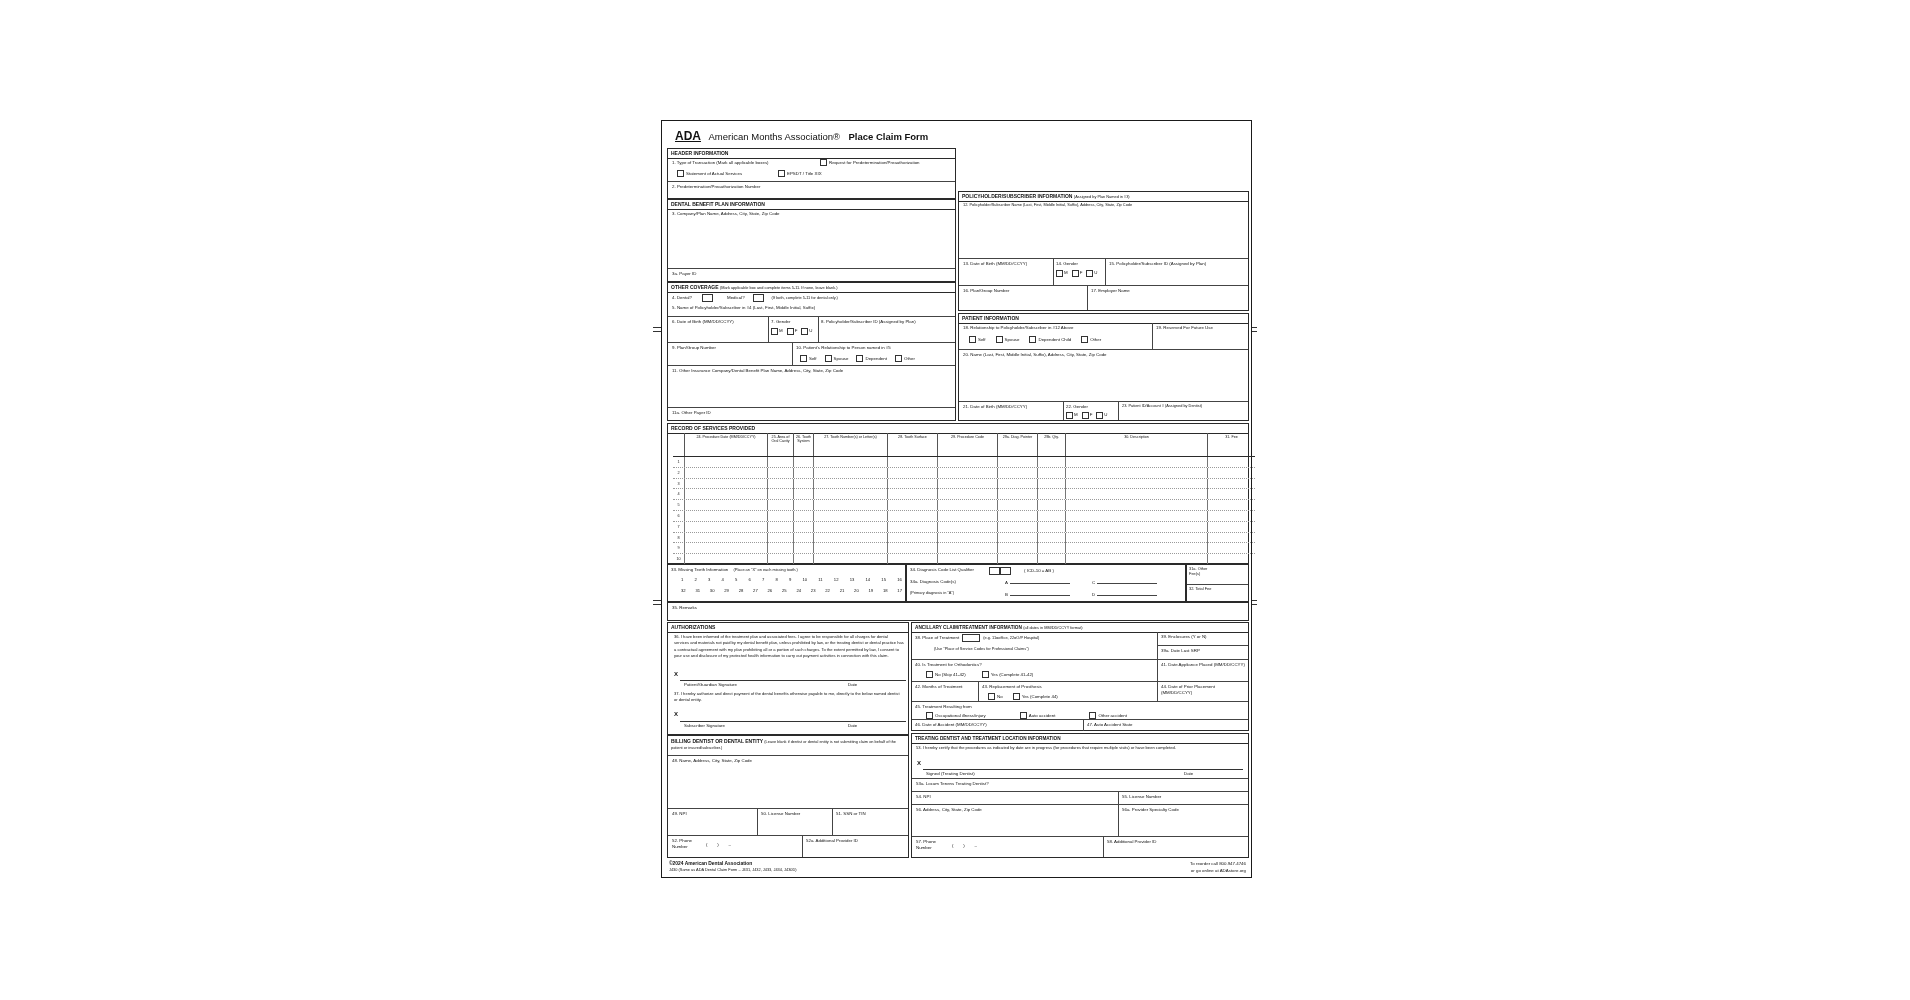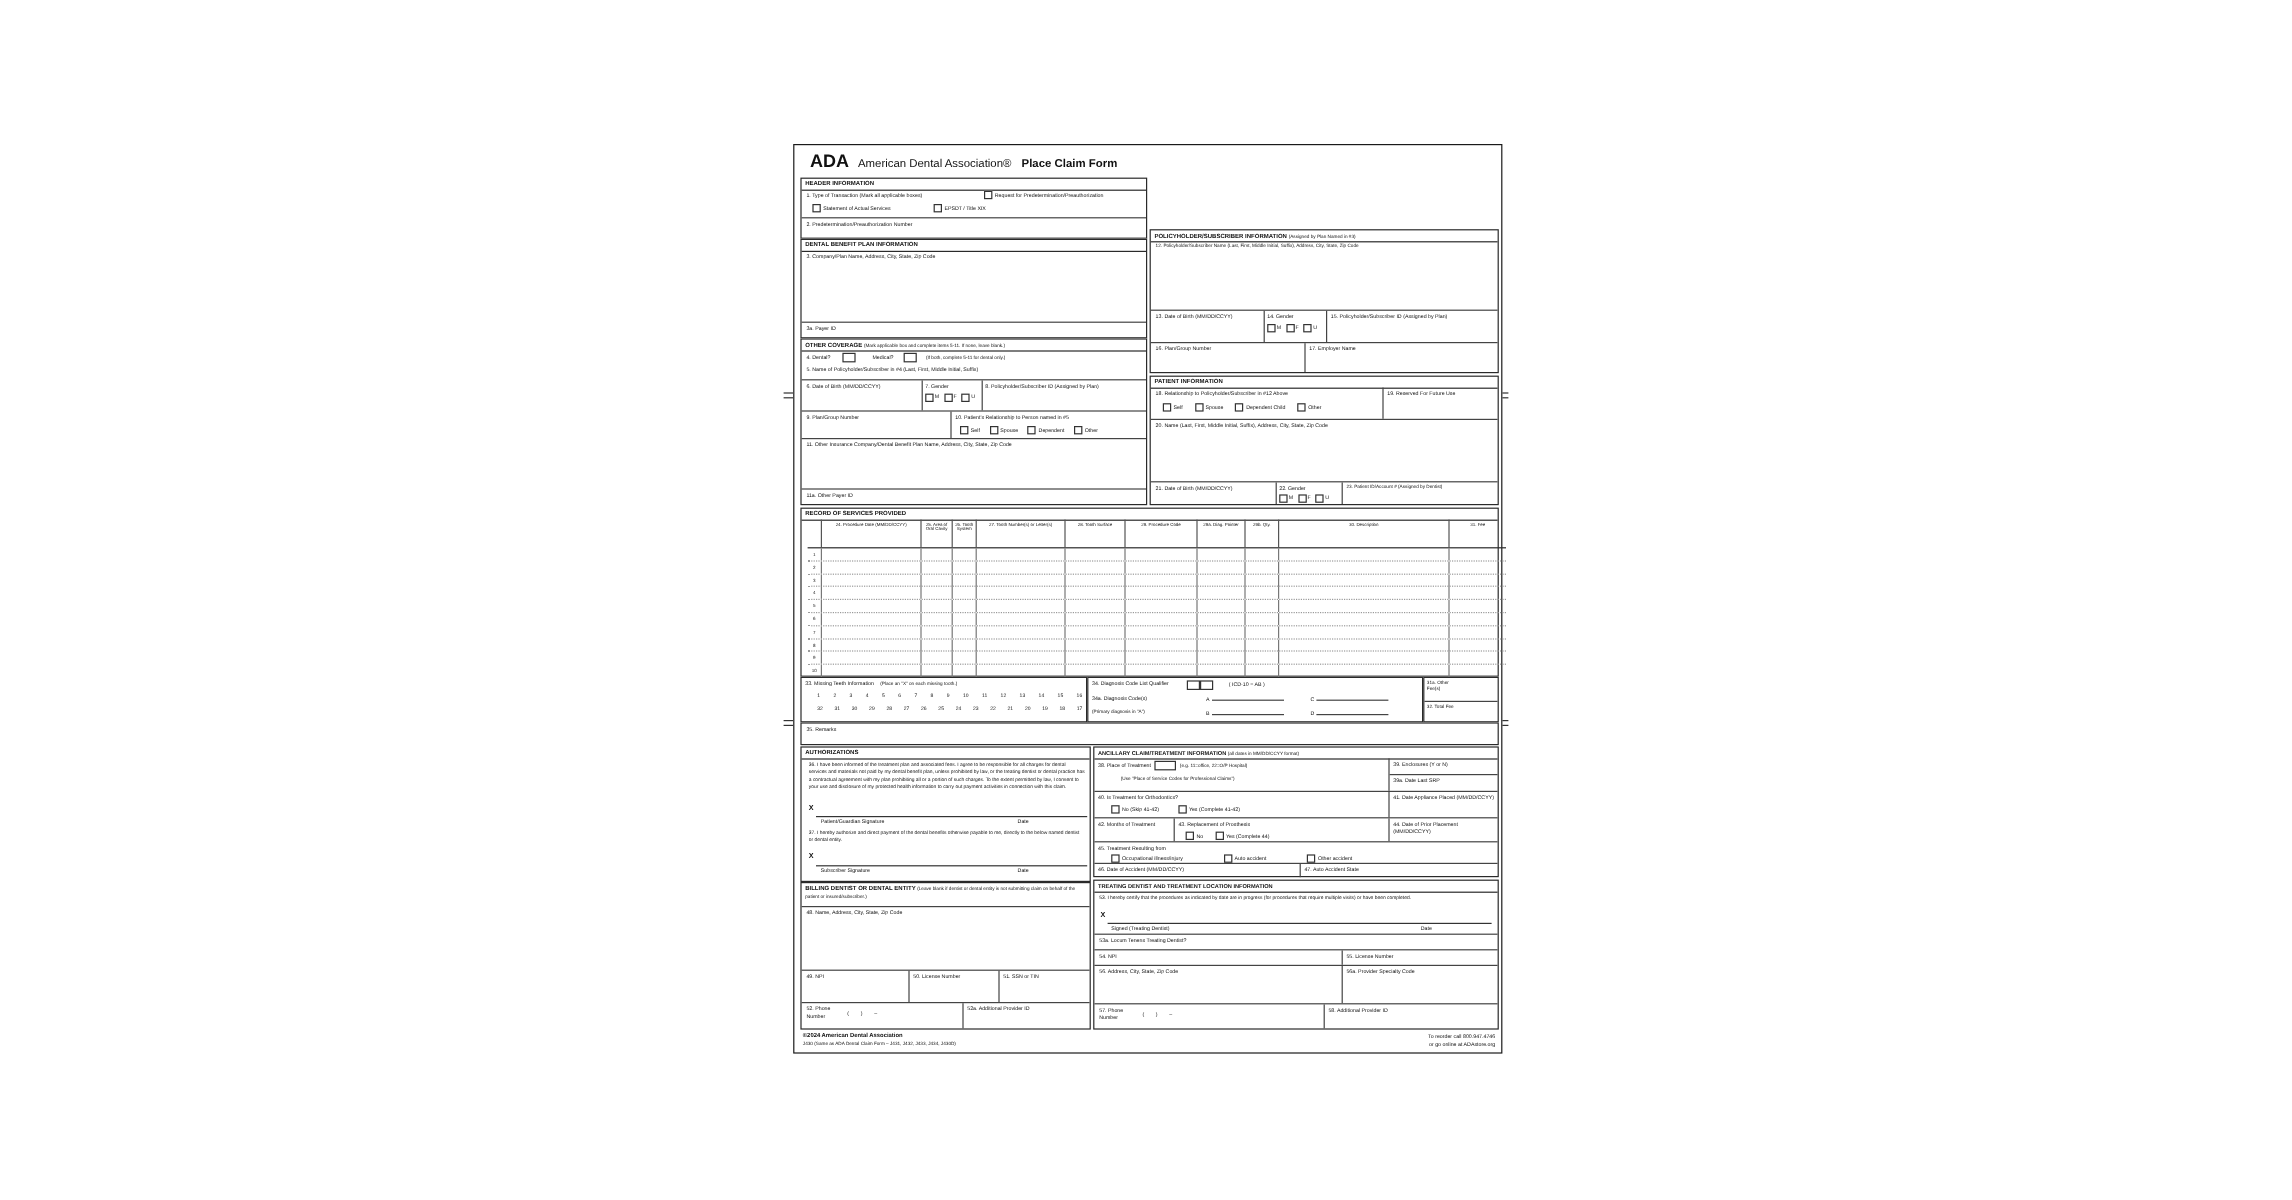--- a/index.html
+++ b/index.html
@@ -50,22 +50,22 @@
 <div id="canvas">
 
   <div class="fold" style="left:653px;top:327px;"></div>
   <div class="fold" style="left:653px;top:600px;"></div>
   <div class="fold" style="left:1249px;top:327px;"></div>
   <div class="fold" style="left:1249px;top:600px;"></div>
 
   <div class="page">
 
     <div class="abs" style="left:13px;top:5px;white-space:nowrap;">
-      <span style="font-size:15px;font-weight:bold;">ADA</span>
-      <span style="font-size:9.5px;margin-left:3px;">American Dental Association®</span>
+      <span style="font-size:12px;font-weight:bold;text-decoration:underline;">ADA</span>
+      <span style="font-size:9.5px;margin-left:3px;">American Months Association®</span>
       <span style="font-size:9.5px;font-weight:bold;margin-left:4px;">Place Claim Form</span>
     </div>
 
     <div class="sec" style="left:5px;top:27px;width:289px;height:51px;">
       <div class="bar">HEADER INFORMATION</div>
       <div class="lbl" style="left:4px;top:11px;">1. Type of Transaction (Mark all applicable boxes)</div>
       <div class="lbl fr" style="left:152px;top:10px;">
         <span class="cb"></span>
         <span>Request for Predetermination/Preauthorization</span>
       </div>

